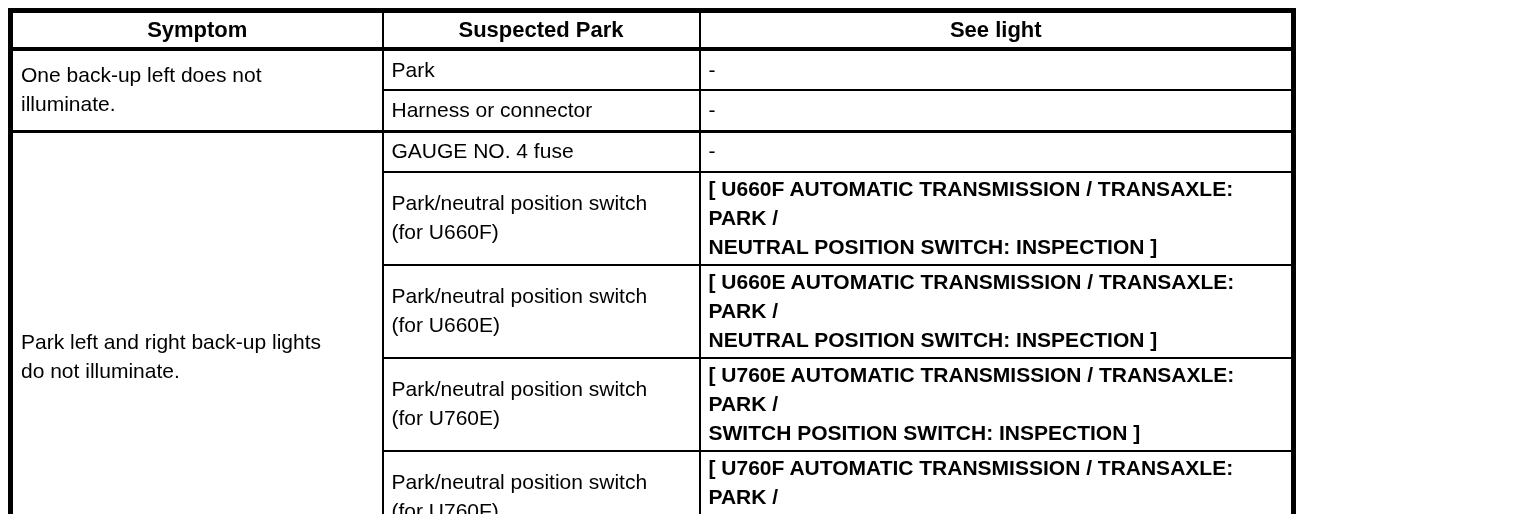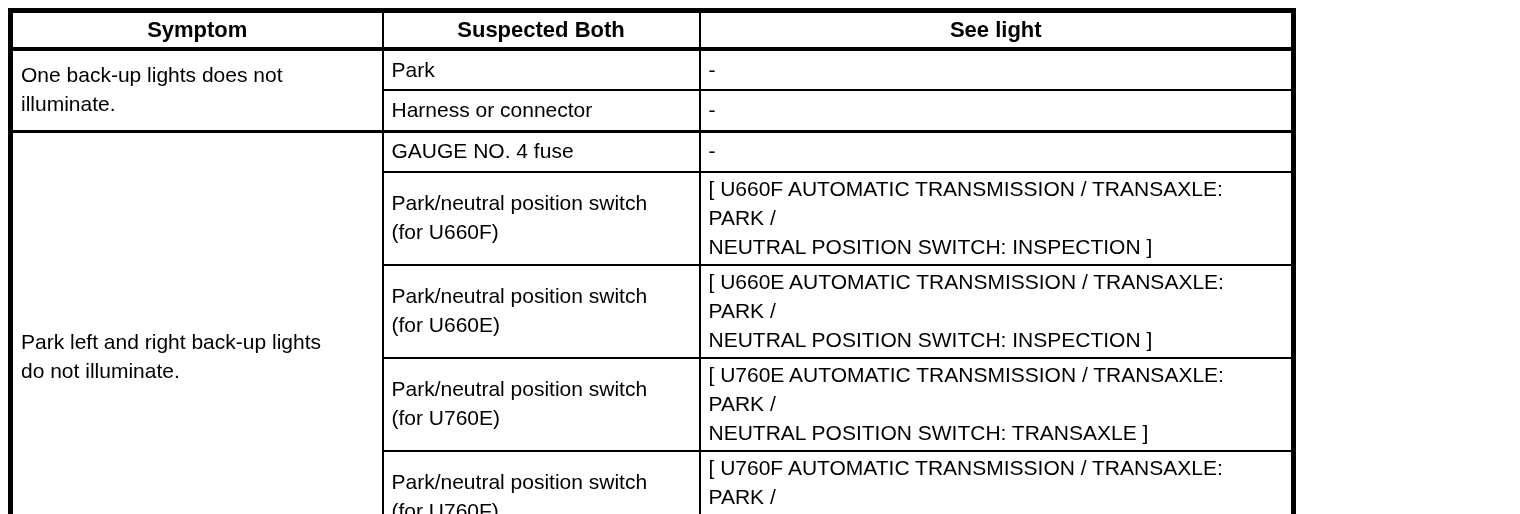--- a/index.html
+++ b/index.html
@@ -48,43 +48,43 @@
     line-height: 1.38;
     vertical-align: middle;
     text-align: left;
     padding: 2px 8px;
     white-space: pre-line;
   }
   tr.r-sm  { height: 41px; }
   tr.r-lg  { height: 69px; }
   tr.r-end { height: 40px; }
   tr.group-sep td { border-top: 3px solid #000000; }
-  td.page-ref { font-weight: normal; }
+  td.page-ref { font-weight: bold; }
 </style>
 </head>
 <body>
 
 <div class="page">
   <table class="symptom-table">
     <colgroup>
       <col class="c-symptom">
       <col class="c-area">
       <col class="c-page">
     </colgroup>
     <thead>
       <tr>
         <th>Symptom</th>
-        <th>Suspected Both</th>
+        <th>Suspected Park</th>
         <th>See light</th>
       </tr>
     </thead>
     <tbody>
 
       <tr class="r-sm">
-        <td rowspan="2">One back-up lights does not
+        <td rowspan="2">One back-up left does not
 illuminate.</td>
         <td>Park</td>
         <td>-</td>
       </tr>
       <tr class="r-sm">
         <td>Harness or connector</td>
         <td>-</td>
       </tr>
 
       <tr class="r-sm group-sep">
@@ -102,21 +102,21 @@
       <tr class="r-lg">
         <td>Park/neutral position switch
 (for U660E)</td>
         <td class="page-ref">[ U660E AUTOMATIC TRANSMISSION / TRANSAXLE: PARK /
 NEUTRAL POSITION SWITCH: INSPECTION ]</td>
       </tr>
       <tr class="r-lg">
         <td>Park/neutral position switch
 (for U760E)</td>
         <td class="page-ref">[ U760E AUTOMATIC TRANSMISSION / TRANSAXLE: PARK /
-NEUTRAL POSITION SWITCH: TRANSAXLE ]</td>
+SWITCH POSITION SWITCH: INSPECTION ]</td>
       </tr>
       <tr class="r-lg">
         <td>Park/neutral position switch
 (for U760F)</td>
         <td class="page-ref">[ U760F AUTOMATIC TRANSMISSION / TRANSAXLE: PARK /
 NEUTRAL POSITION SWITCH: INSPECTION ]</td>
       </tr>
       <tr class="r-end">
         <td>Harness or connector</td>
         <td>-</td>

